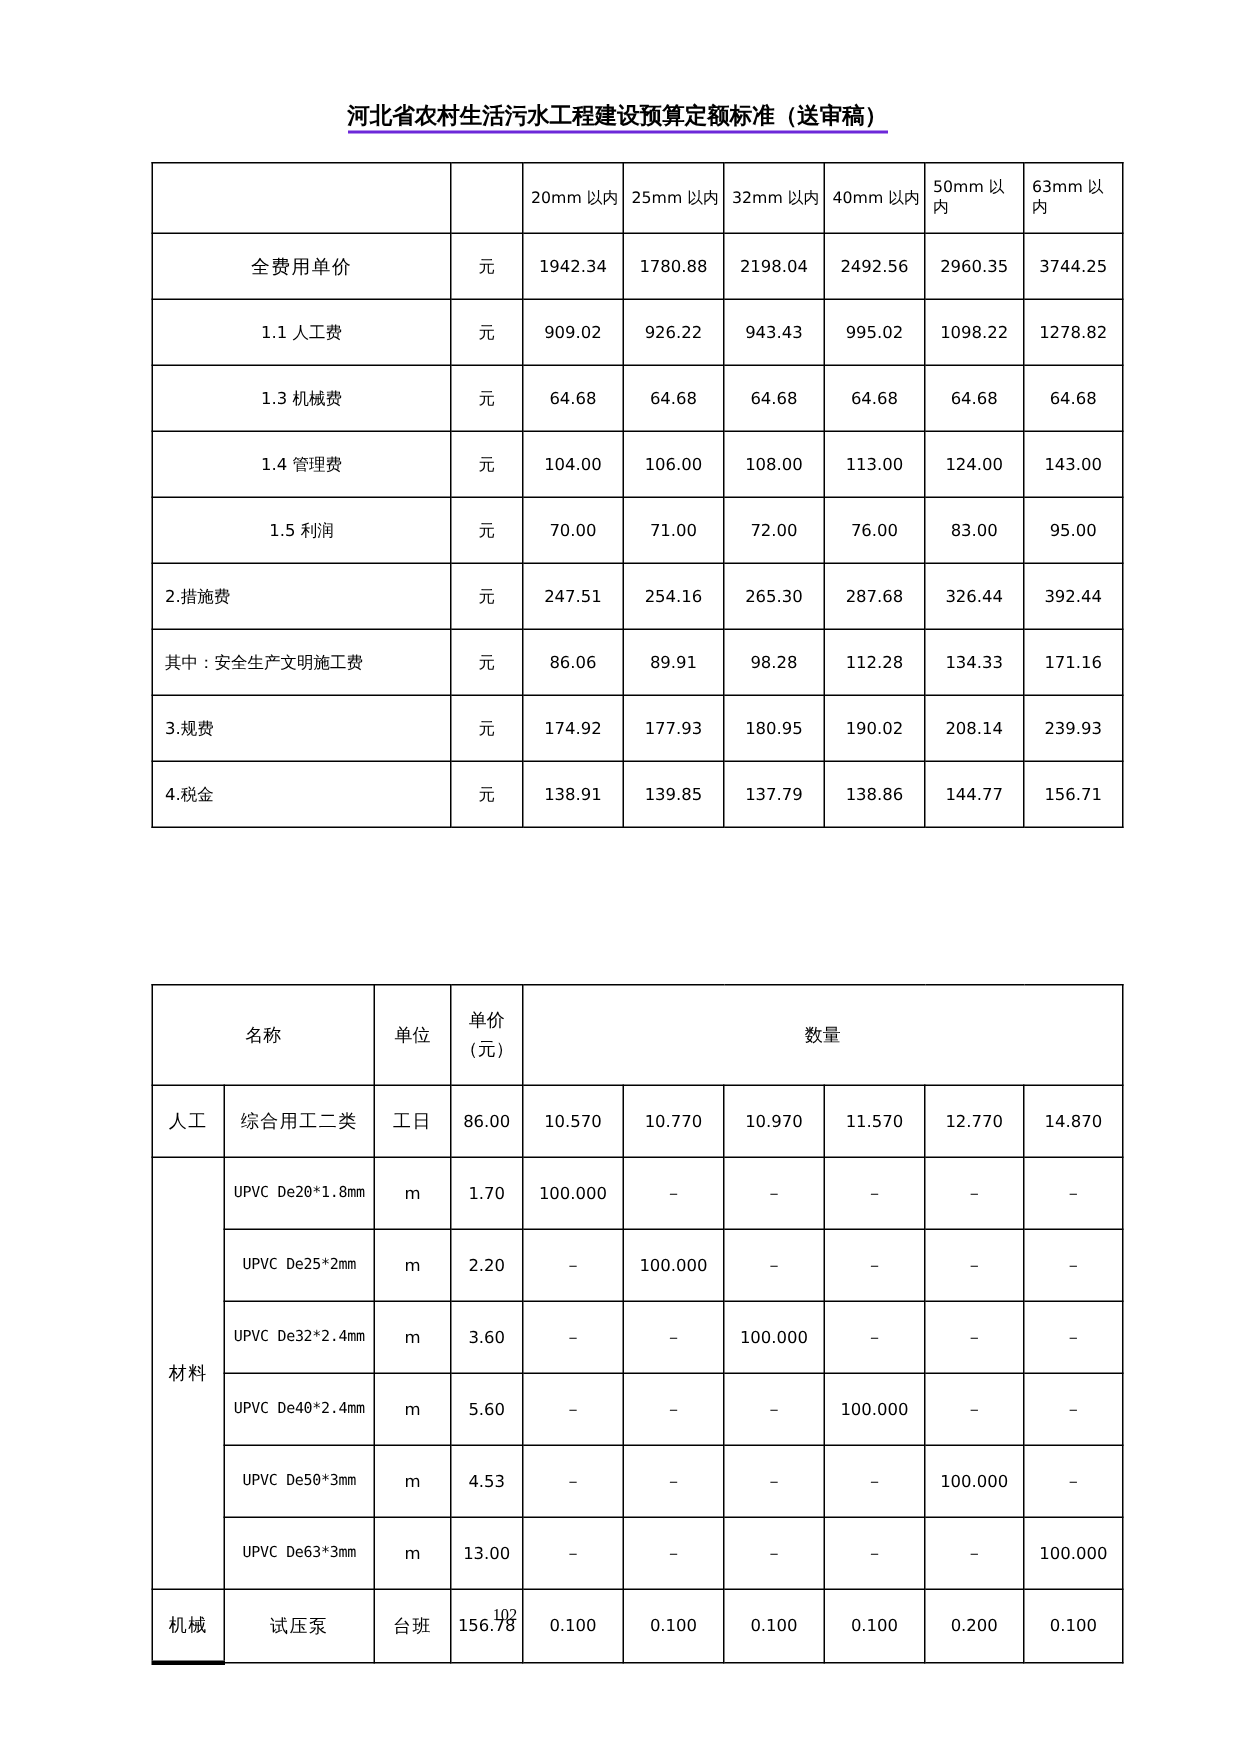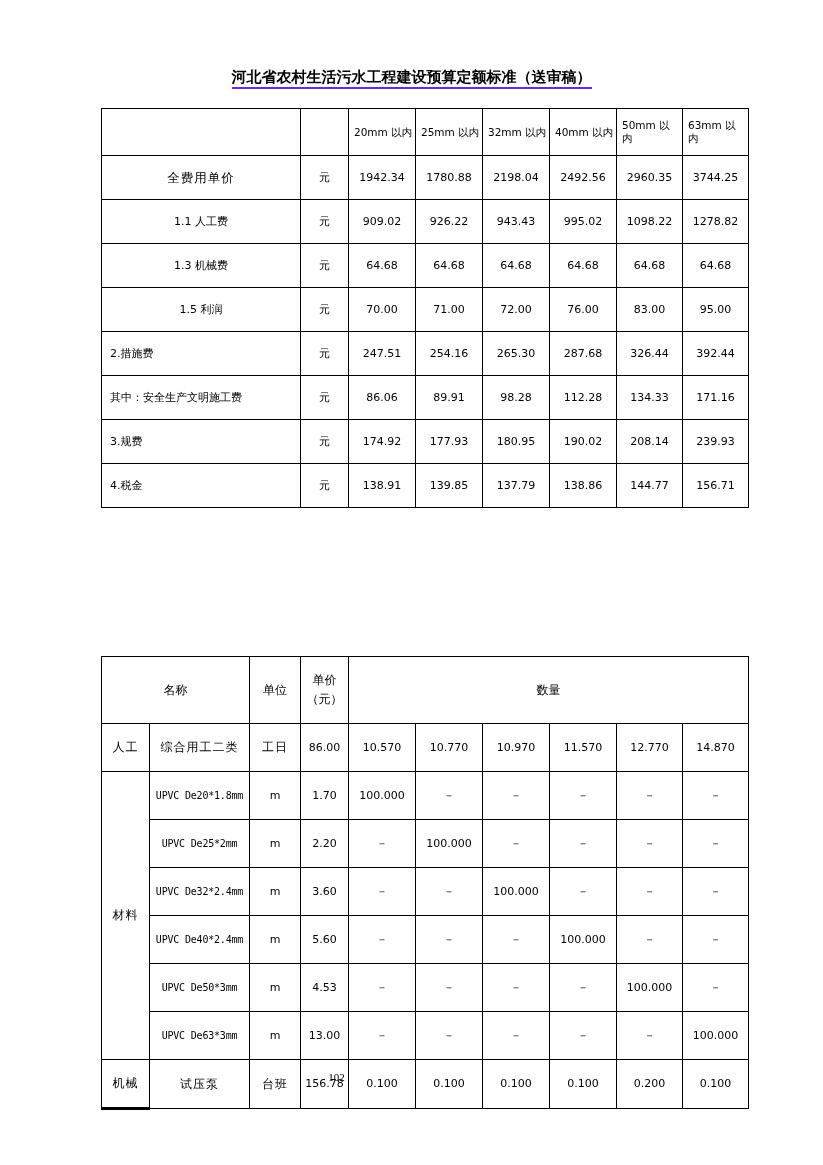--- a/index.html
+++ b/index.html
@@ -196,20 +196,30 @@
           <td class="c-name">1.3  机械费</td>
           <td class="c-unit">元</td>
           <td class="c-val">64.68</td>
           <td class="c-val">64.68</td>
           <td class="c-val">64.68</td>
           <td class="c-val">64.68</td>
           <td class="c-val">64.68</td>
           <td class="c-val">64.68</td>
         </tr>
         <tr class="r-body">
+          <td class="c-name">1.4 管理费</td>
+          <td class="c-unit">元</td>
+          <td class="c-val">104.00</td>
+          <td class="c-val">106.00</td>
+          <td class="c-val">108.00</td>
+          <td class="c-val">113.00</td>
+          <td class="c-val">124.00</td>
+          <td class="c-val">143.00</td>
+        </tr>
+        <tr class="r-body">
           <td class="c-name">1.5 利润</td>
           <td class="c-unit">元</td>
           <td class="c-val">70.00</td>
           <td class="c-val">71.00</td>
           <td class="c-val">72.00</td>
           <td class="c-val">76.00</td>
           <td class="c-val">83.00</td>
           <td class="c-val">95.00</td>
         </tr>
         <tr class="r-body">

